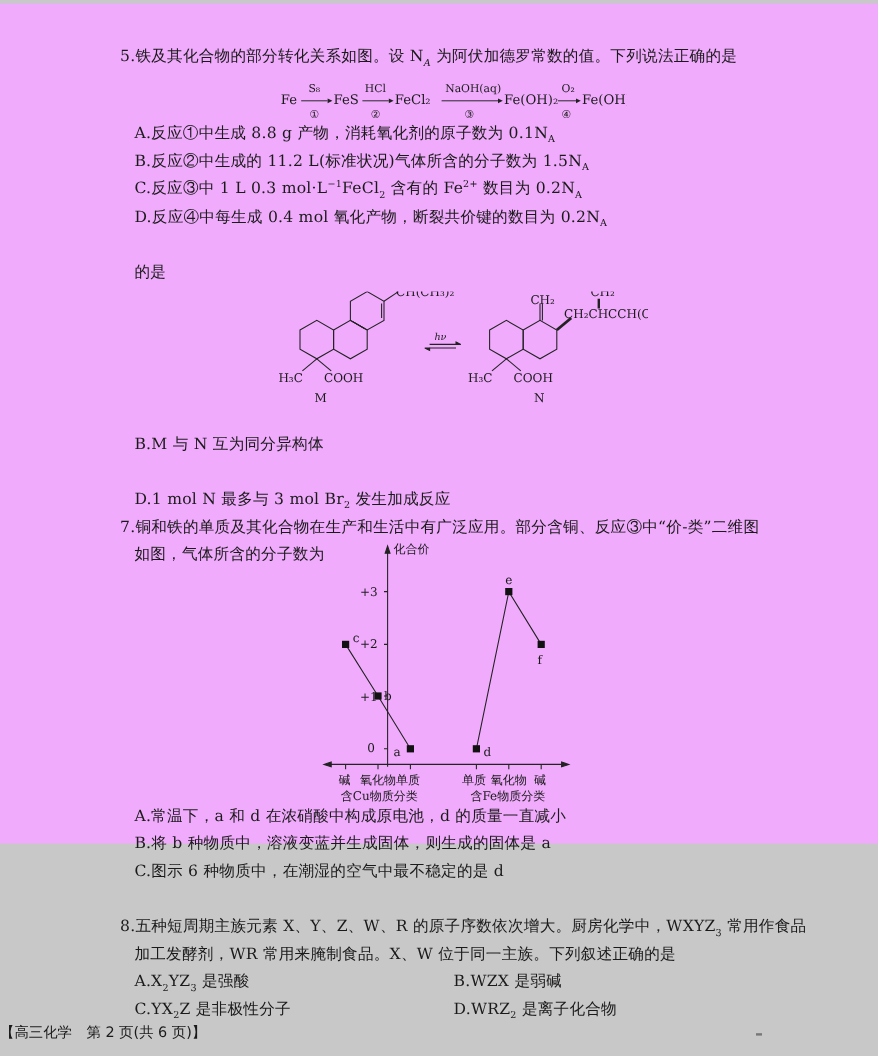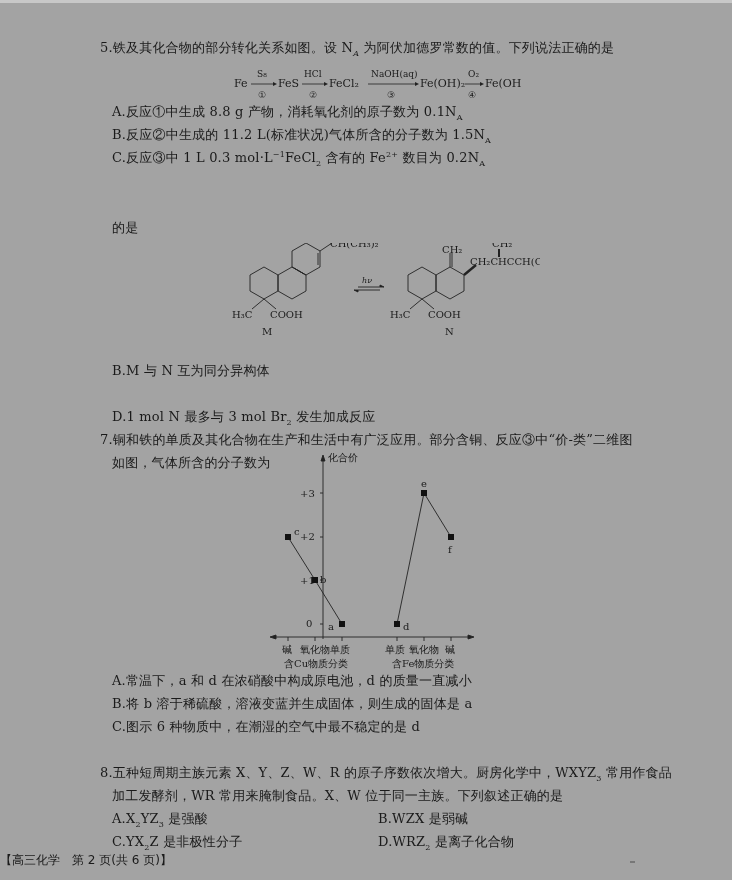--- a/index.html
+++ b/index.html
@@ -1,21 +1,21 @@
 <!DOCTYPE html>
 <html><head>
 <meta charset="utf-8">
 <style>
   html, body { margin: 0; padding: 0; }
   body {
     width: 732px; height: 880px; background: #c8c8c8; position: relative; overflow: hidden;
     font-family: "DejaVu Serif", "Liberation Serif", serif; color: #1a1a1a;
   }
   .page {
-    position: absolute; left: 0; top: 3px; width: 732px; height: 877px; background: #a3a3a3;
+    position: absolute; left: 0; top: 3px; width: 732px; height: 700px; background: #f0abfc;
   }
   .line {
     position: absolute; font-size: 13px; line-height: 16px; white-space: nowrap; letter-spacing: 0.2px;
   }
   .q { left: 100px; }
   .opt { left: 112px; }
   sub, sup { font-size: 8px; line-height: 0; }
   .ital { font-style: italic; }
   .scheme { position: absolute; left: 232px; top: 64px; width: 290px; height: 34px; }
   .mol { position: absolute; left: 230px; top: 240px; width: 310px; height: 95px; }
@@ -67,20 +67,23 @@
   </svg>
 
   <div class="line opt" style="top:101px">
     <span>A.</span><span>反应①中生成 8.8 g 产物，消耗氧化剂的原子数为 0.1N</span><sub>A</sub>
   </div>
   <div class="line opt" style="top:124px">
     <span>B.</span><span>反应②中生成的 11.2 L(标准状况)气体所含的分子数为 1.5N</span><sub>A</sub>
   </div>
   <div class="line opt" style="top:147px">
     <span>C.</span><span>反应③中 1 L 0.3 mol·L</span><sup>−1</sup><span>FeCl</span><sub>2</sub><span> 含有的 Fe</span><sup>2+</sup><span> 数目为 0.2N</span><sub>A</sub>
+  </div>
+  <div class="line opt" style="top:171px">
+    <span>D.</span><span>反应④中每生成 0.4 mol 氧化产物，断裂共价键的数目为 0.2N</span><sub>A</sub>
   </div>
 
   <div class="line opt" style="top:217px">
     <span>的是</span>
   </div>
 
   <svg class="mol" viewBox="0 0 310 95">
     <g stroke="#222" stroke-width="0.9" fill="none">
 
       <polygon points="20,32 34,24 48,32 48,48 34,56 20,48"></polygon>
@@ -188,21 +191,21 @@
       <text x="183" y="206">碱</text>
       <text x="22" y="220">含Cu物质分类</text>
       <text x="130" y="220">含Fe物质分类</text>
     </g>
   </svg>
 
   <div class="line opt" style="top:670px">
     <span>A.</span><span>常温下，a 和 d 在浓硝酸中构成原电池，d 的质量一直减小</span>
   </div>
   <div class="line opt" style="top:693px">
-    <span>B.</span><span>将 b 溶于稀硫酸，溶液变蓝并生成固体，则生成的固体是 a</span>
+    <span>B.</span><span>将 b 种物质中，溶液变蓝并生成固体，则生成的固体是 a</span>
   </div>
   <div class="line opt" style="top:716px">
     <span>C.</span><span>图示 6 种物质中，在潮湿的空气中最不稳定的是 d</span>
   </div>
 
   <div class="line q" style="top:762px">
     <span>8.</span><span>五种短周期主族元素 X、Y、Z、W、R 的原子序数依次增大。厨房化学中，WXYZ</span><sub>3</sub><span> 常用作食品</span>
   </div>
   <div class="line opt" style="top:785px">
     <span>加工发酵剂，WR 常用来腌制食品。X、W 位于同一主族。下列叙述正确的是</span>

